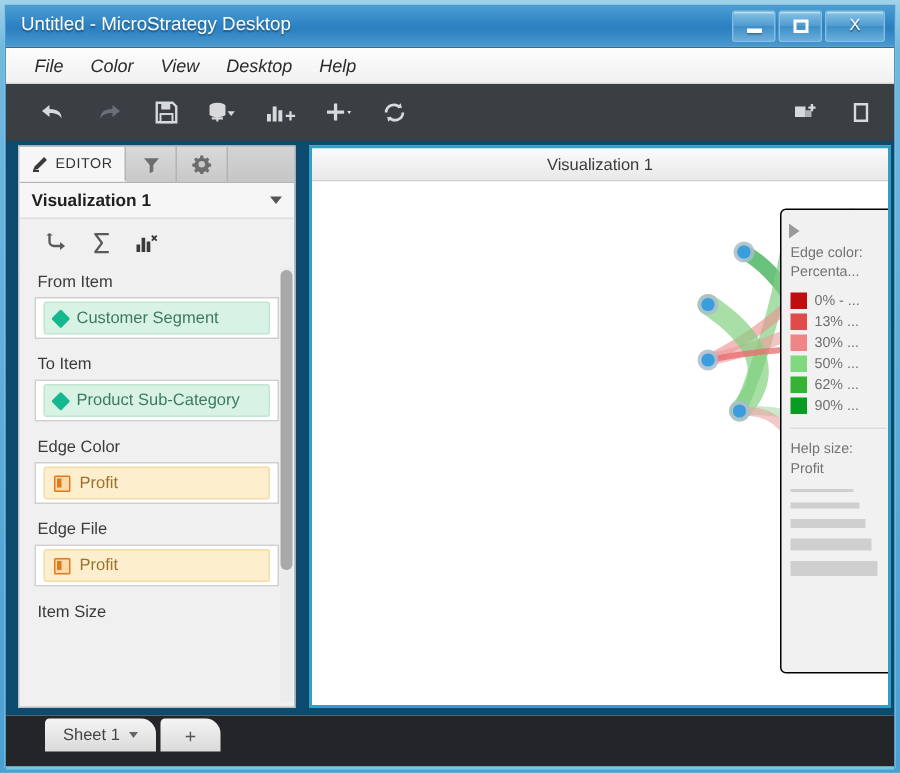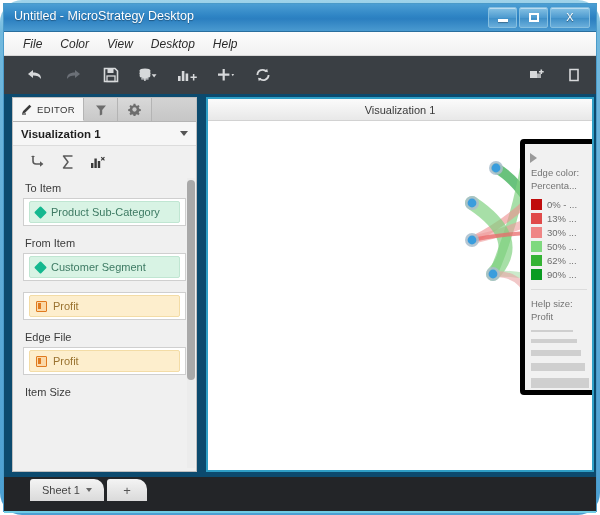--- a/index.html
+++ b/index.html
@@ -5,21 +5,20 @@
   html,body{margin:0;padding:0;}
   body{
     width:600px;height:515px;overflow:hidden;
     font-family:"Liberation Sans", sans-serif;
     background:#ffffff;
   }
   .app{
     position:relative;width:600px;height:515px;
     background:linear-gradient(180deg,#9fd3ea 0%,#72b9de 6%,#4b9fd2 100%);
     box-sizing:border-box;
-    border-radius:22px;
   }
   
   .win-frame{
     position:absolute;left:3px;top:3px;width:594px;height:509px;
     border:1px solid #4a9ac9;
     background:#ffffff;
     box-sizing:border-box;
   }
   .titlebar{
     position:absolute;left:0;top:0;width:100%;height:28px;
@@ -178,22 +177,22 @@
     box-sizing:border-box;
   }
   .vis-canvas{
     position:absolute;left:0;top:22px;width:100%;height:349px;
     background:#ffffff;overflow:hidden;
   }
   .graph-svg{position:absolute;left:0;top:0;}
 
   
   .legend{
-    position:absolute;right:-6px;top:18px;width:78px;height:256px;
-    background:#f1f1f1;border:5px solid #000000;border-radius:4px;
+    position:absolute;right:-6px;top:18px;width:78px;height:310px;
+    background:#f1f1f1;border:1px solid #000000;border-radius:4px;
     box-sizing:border-box;padding:6px 0 0 0;overflow:hidden;
   }
   .legend-collapse{
     width:18px;height:16px;margin-left:5px;display:flex;align-items:center;
   }
   .tri-right{width:0;height:0;border-top:5px solid transparent;border-bottom:5px solid transparent;border-left:7px solid #9a9a9a;}
   .legend-sec-title{font-size:9.5px;color:#737373;padding:0 6px;line-height:13px;}
   .legend-items{margin-top:5px;}
   .legend-row{
     display:flex;align-items:center;gap:5px;padding:1.5px 6px;
@@ -379,38 +378,39 @@
               <rect x="1" y="9" width="2.4" height="5" fill="#3a3a3a"></rect>
               <rect x="4.4" y="4.5" width="2.4" height="9.5" fill="#3a3a3a"></rect>
               <rect x="7.8" y="7" width="2.4" height="7" fill="#3a3a3a"></rect>
               <path d="M11.4 3.2 l1 -1 l1.4 1.4 l1.4 -1.4 l1 1 l-1.4 1.4 l1.4 1.4 l-1 1 l-1.4-1.4 l-1.4 1.4 l-1-1 l1.4-1.4 z" fill="#3a3a3a" transform="translate(-0.6,0) scale(0.85) translate(2,1)"></path>
             </svg>
           </div>
         </div>
 
         <div class="drop-list">
           <div class="drop-group">
+            <div class="drop-label">From Item</div>
+            <div class="drop-box">
+              <div class="chip attr">
+                <i class="diamond"></i>
+                <span>Customer Segment</span>
+              </div>
+            </div>
+          </div>
+          <div class="drop-group">
             <div class="drop-label">To Item</div>
             <div class="drop-box">
               <div class="chip attr">
                 <i class="diamond"></i>
                 <span>Product Sub-Category</span>
               </div>
             </div>
           </div>
           <div class="drop-group">
-            <div class="drop-label">From Item</div>
-            <div class="drop-box">
-              <div class="chip attr">
-                <i class="diamond"></i>
-                <span>Customer Segment</span>
-              </div>
-            </div>
-          </div>
-          <div class="drop-group">
+            <div class="drop-label">Edge Color</div>
             <div class="drop-box">
               <div class="chip metric">
                 <i class="metric-ic"></i>
                 <span>Profit</span>
               </div>
             </div>
           </div>
           <div class="drop-group">
             <div class="drop-label">Edge File</div>
             <div class="drop-box">

